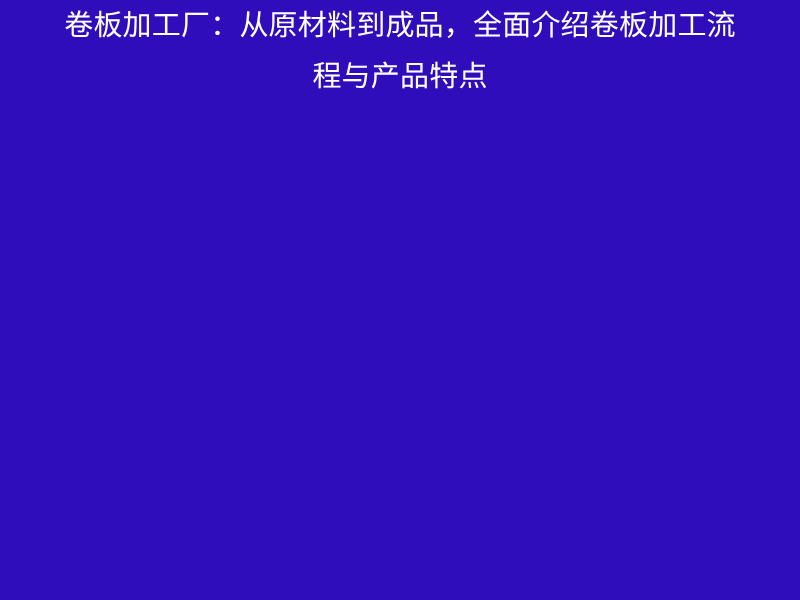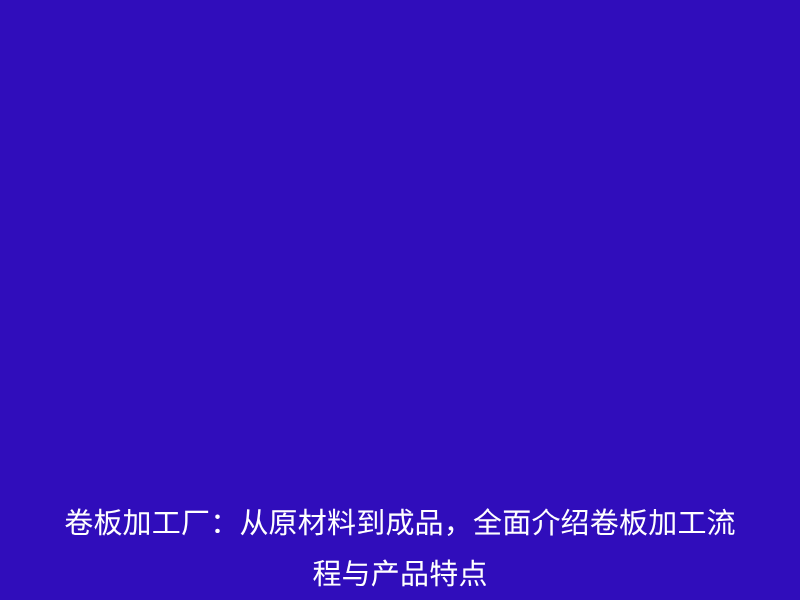--- a/index.html
+++ b/index.html
@@ -16,21 +16,21 @@
   }
 
   
   .title-card {
     position: relative;
     box-sizing: border-box;
     width: 800px;
     height: 600px;
     background-color: #300dbb;   
     display: flex;
-    align-items: flex-end;
+    align-items: flex-start;
     justify-content: center;
     -webkit-font-smoothing: antialiased;
   }
 
   
   .title-block {
     width: 700px;
     margin: 0 auto;
     padding: 0;
     text-align: center;

